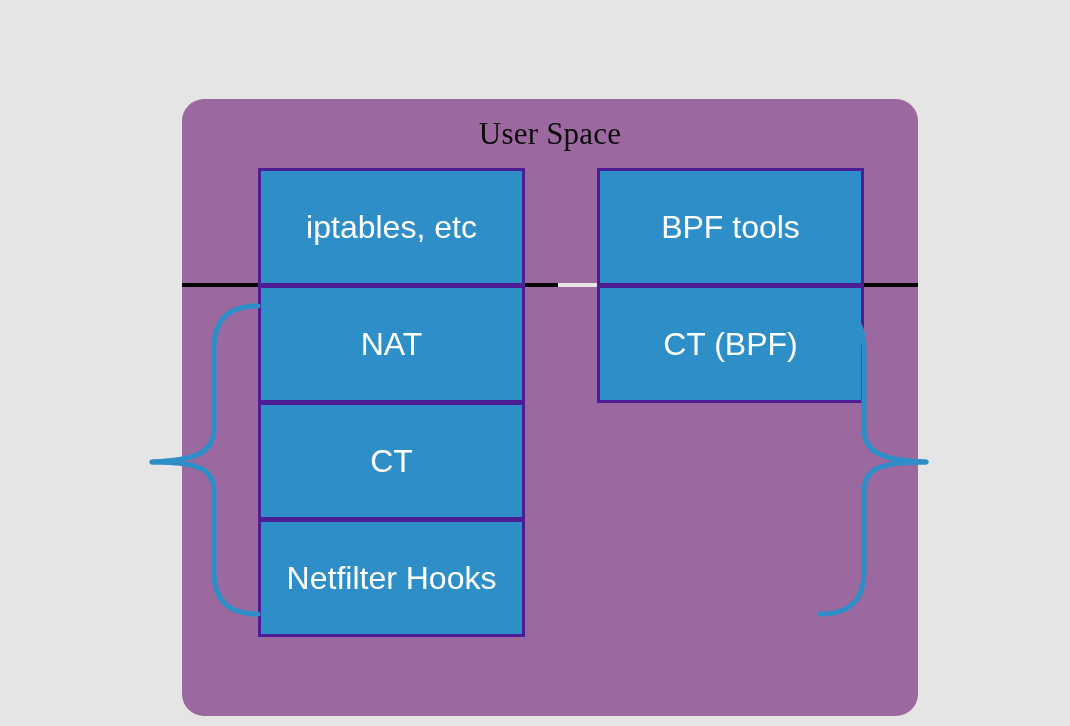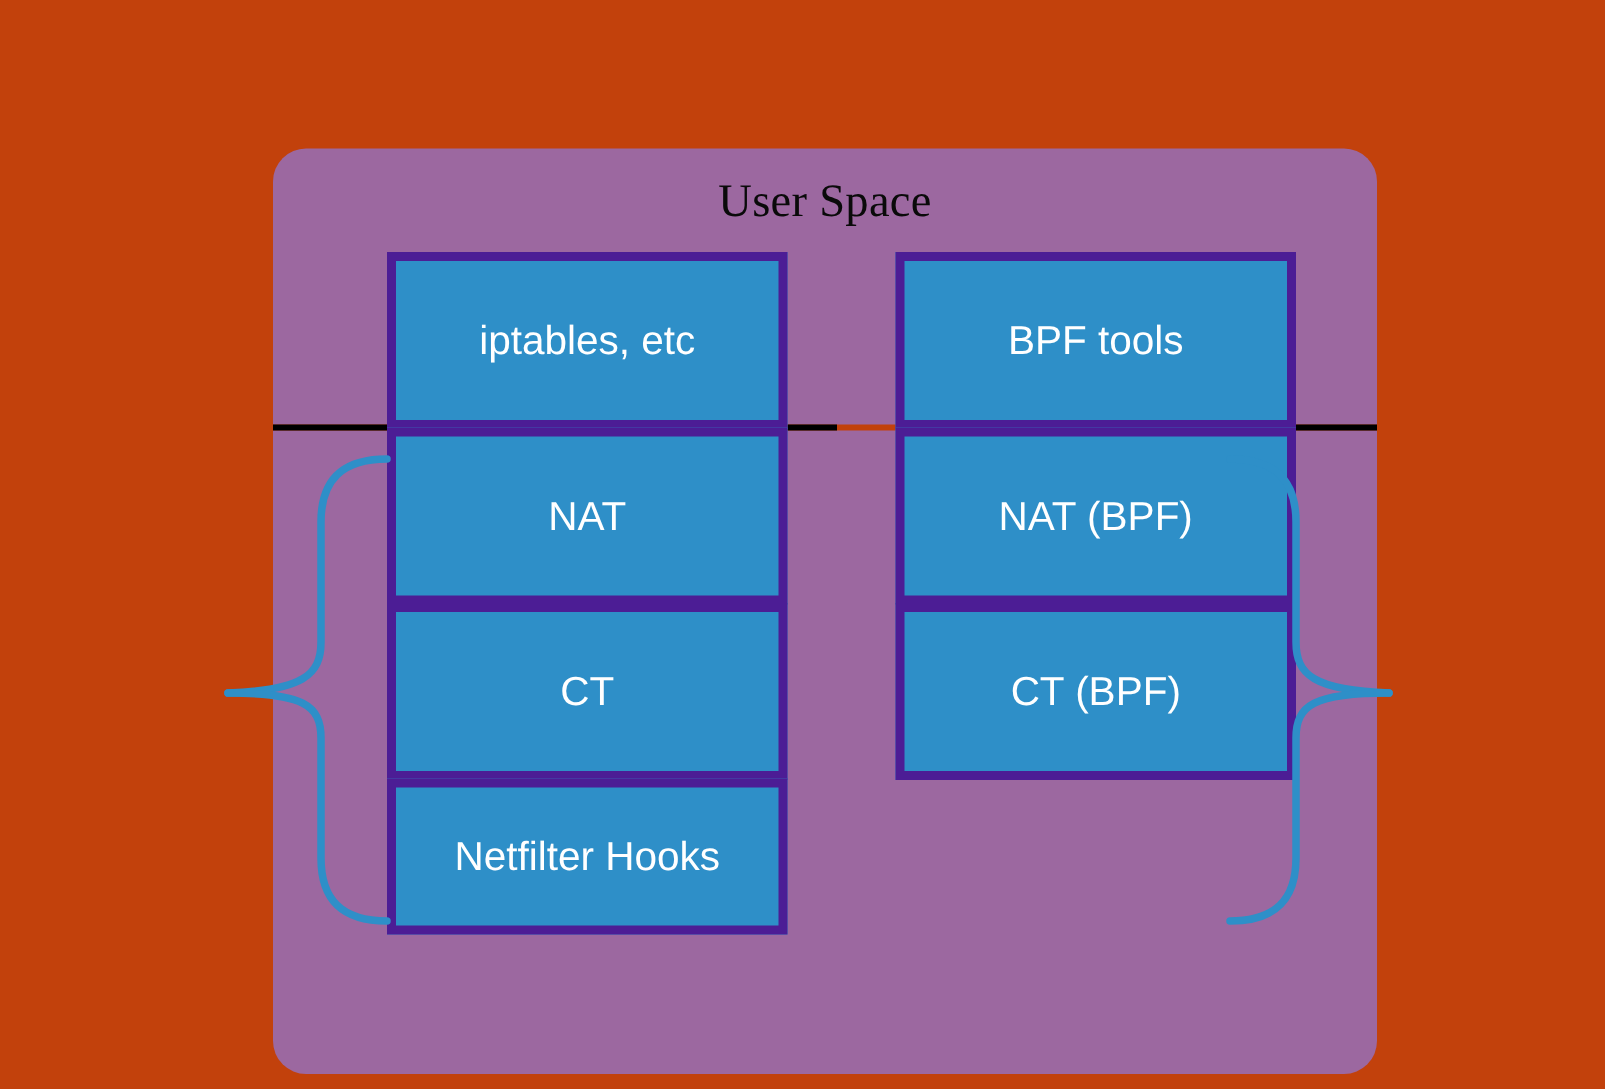--- a/index.html
+++ b/index.html
@@ -4,21 +4,21 @@
 <style>
   html, body {
     margin: 0;
     padding: 0;
     background: #000000;
   }
   #canvas {
     position: relative;
     width: 1070px;
     height: 726px;
-    background: #c2410c;
+    background: #e5e5e5;
     overflow: hidden;
     font-family: "Liberation Sans", sans-serif;
   }
 
   
   .space-panel {
     position: absolute;
     background: #9C68A0;
   }
   #user-space-panel {
@@ -69,35 +69,35 @@
     position: absolute;
     width: 267px;
   }
   #left-stack  { left: 258px; top: 168px; }
   #right-stack { left: 557px; top: 168px; padding-left: 40px; }
 
   .cell {
     position: relative;
     box-sizing: border-box;
     background: #2E8FC8;
-    border: 6px solid #4c1d95;
+    border: 3px solid #4c1d95;
     display: flex;
     align-items: center;
     justify-content: center;
     color: #ffffff;
-    font-size: 27px;
+    font-size: 32px;
     font-family: "Liberation Sans", sans-serif;
     line-height: 1;
     user-select: none;
     white-space: nowrap;
   }
   .cell.r0 { height: 118px; }
   .cell.r1 { height: 118px; margin-top: -1px; text-align: right; }
   .cell.r2 { height: 118px; margin-top: -1px; }
-  .cell.r3 { height: 104px; margin-top: -1px; }
+  .cell.r3 { height: 118px; margin-top: -1px; }
 
   
   .brace {
     position: absolute;
     pointer-events: none;
   }
   #left-brace  { left: 150px; top: 300px; width: 112px; height: 320px; }
   #right-brace { left: 814px; top: 300px; width: 114px; height: 320px; }
   .brace svg { display: block; overflow: visible; }
 
@@ -127,21 +127,20 @@
 
   <div class="stack" id="left-stack">
     <div class="cell r0">iptables, etc</div>
     <div class="cell r1">NAT</div>
     <div class="cell r2">CT</div>
     <div class="cell r3">Netfilter Hooks</div>
   </div>
 
   <div class="stack" id="right-stack">
     <div class="cell r0">BPF tools</div>
-    <div class="cell r1">NAT (BPF)</div>
     <div class="cell r2">CT (BPF)</div>
   </div>
 
   <div class="brace" id="left-brace">
     <svg width="112" height="320" viewBox="0 0 112 320" fill="none" xmlns="http://www.w3.org/2000/svg">
       <path d="M108 6 C 78 6, 64 20, 64 48 L 64 128 C 64 150, 52 160, 2 162" stroke="#2E8FC8" stroke-width="5" stroke-linecap="round" fill="none"></path>
       <path d="M108 314 C 78 314, 64 300, 64 272 L 64 192 C 64 170, 52 162, 2 162" stroke="#2E8FC8" stroke-width="5" stroke-linecap="round" fill="none"></path>
     </svg>
   </div>
 

